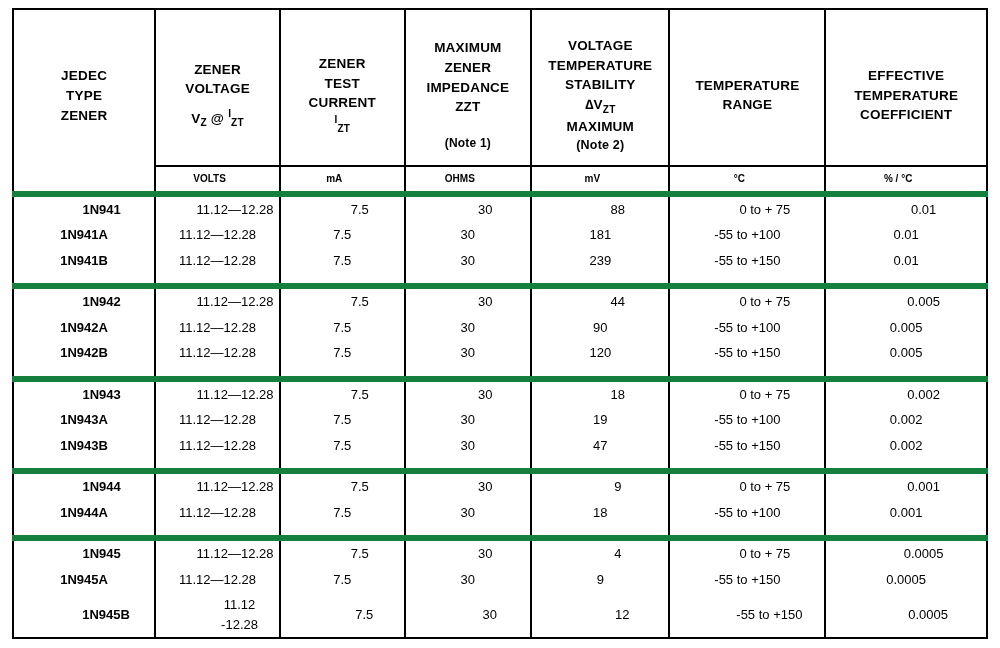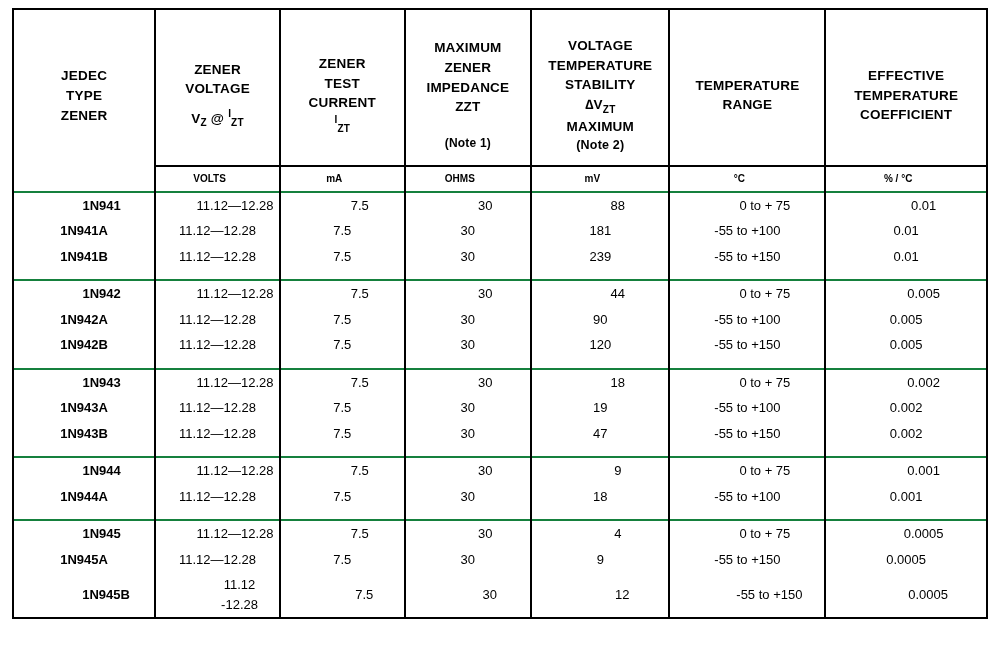--- a/index.html
+++ b/index.html
@@ -81,21 +81,21 @@
   
   tbody td {
     padding: 3px 4px;
     font-size: 13px;
     line-height: 1.5;
   }
   tbody td.type {
     font-weight: bold;
   }
   tbody tr.group-start td {
-    border-top: 2px solid #15803d;
+    border-top: 6px solid #15803d;
     padding-left: 39px;
   }
   tbody tr.last td {
     border-bottom: 0;
     padding-left: 48px;
   }
   .grpgap td {
     height: 10px;
     padding: 0;
   }

